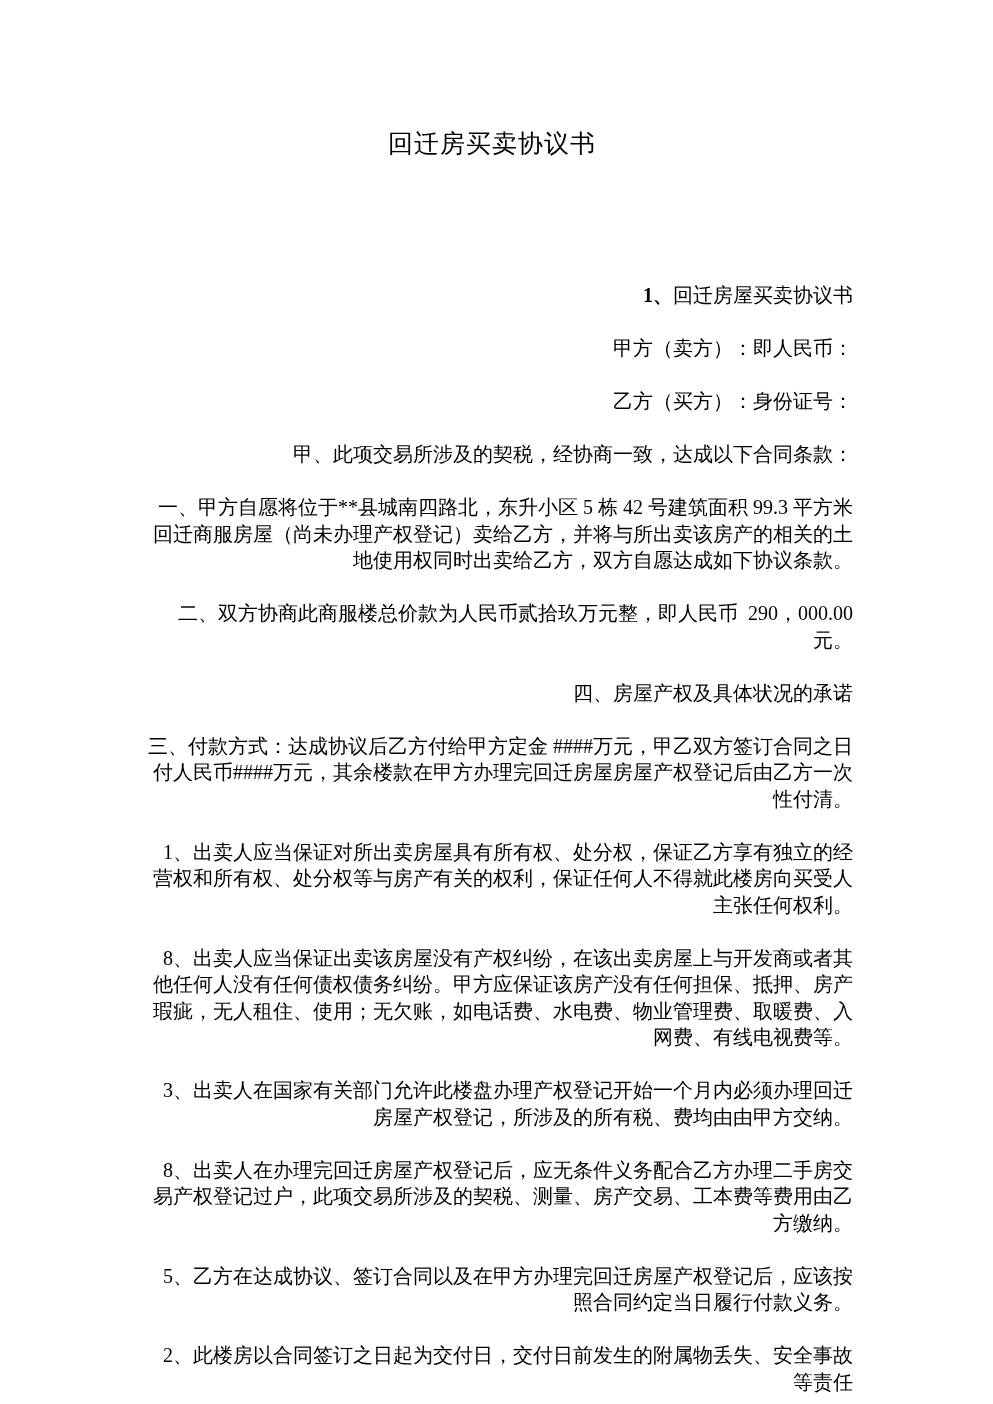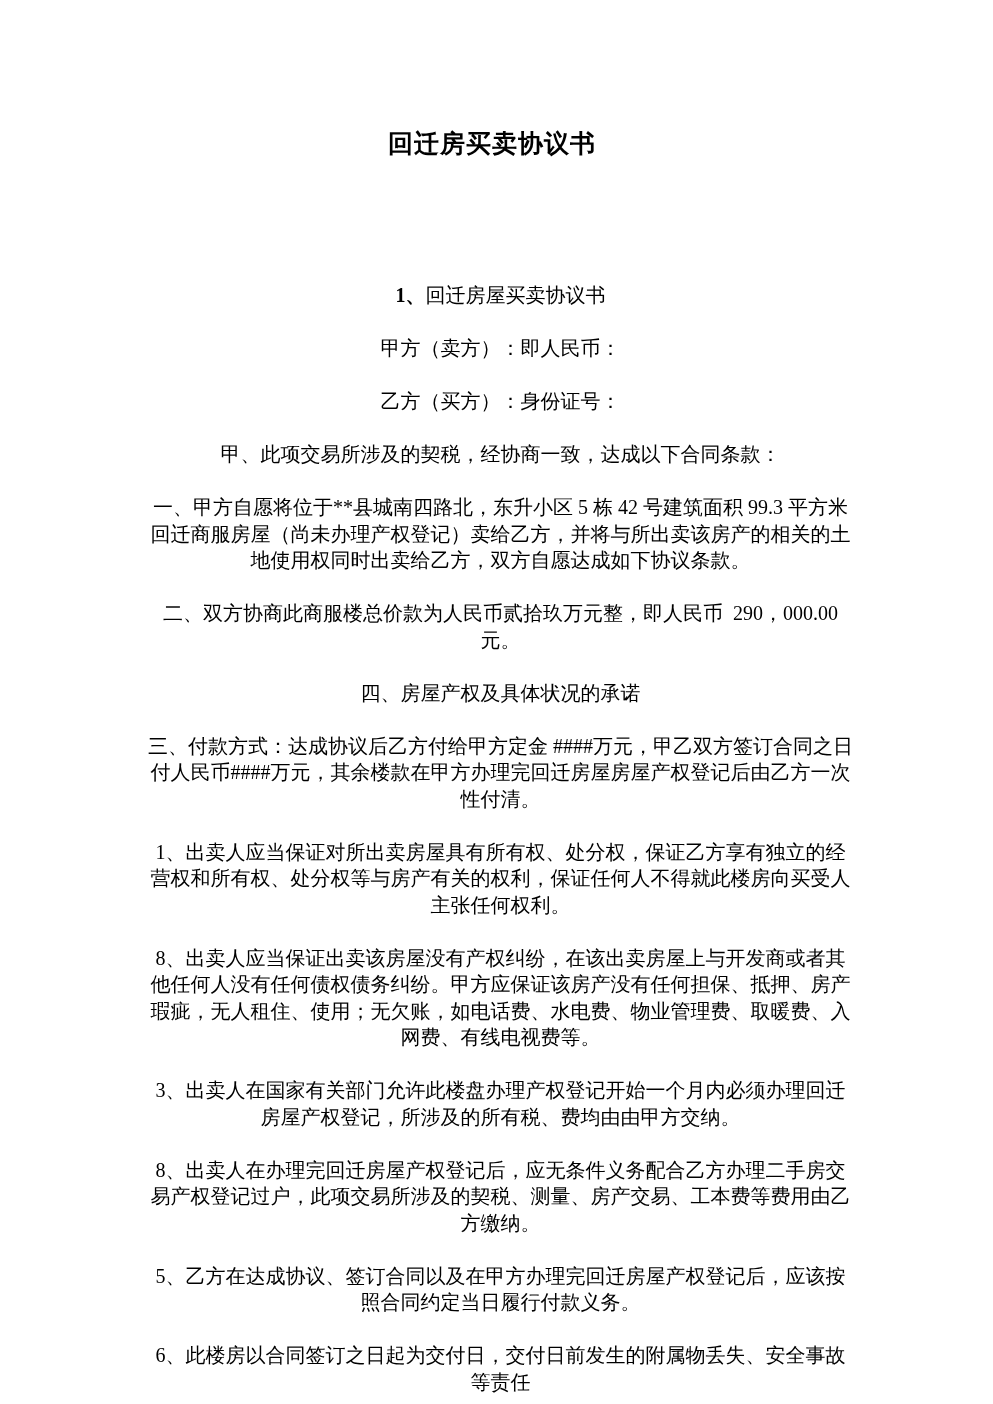--- a/index.html
+++ b/index.html
@@ -13,33 +13,33 @@
     height: 1404px;
     background: #ffffff;
     color: #000000;
     font-family: "Liberation Serif", "DejaVu Serif", serif;
     overflow: hidden;
   }
   .doc-title {
     margin: 128px 9px 122px 0;
     font-size: 25px;
     line-height: 32px;
-    font-weight: bold;
+    font-weight: normal;
     text-align: center;
     letter-spacing: 1px;
   }
   .content {
     width: 705px;
     margin-left: 148px;
   }
   .para {
     margin: 0 0 26.5px 0;
     font-size: 20px;
     line-height: 26.5px;
-    text-align: center;
+    text-align: right;
     white-space: pre-wrap;
     word-break: break-all;
   }
   .num-bold {
     font-weight: bold;
   }
 </style>
 </head>
 <body>
 
@@ -54,15 +54,15 @@
     <p class="para">甲、此项交易所涉及的契税，经协商一致，达成以下合同条款：</p>
     <p class="para">一、甲方自愿将位于**县城南四路北，东升小区 5 栋 42 号建筑面积 99.3 平方米回迁商服房屋（尚未办理产权登记）卖给乙方，并将与所出卖该房产的相关的土地使用权同时出卖给乙方，双方自愿达成如下协议条款。</p>
     <p class="para">二、双方协商此商服楼总价款为人民币贰拾玖万元整，即人民币  290，000.00 元。</p>
     <p class="para">四、房屋产权及具体状况的承诺</p>
     <p class="para">三、付款方式：达成协议后乙方付给甲方定金 ####万元，甲乙双方签订合同之日付人民币####万元，其余楼款在甲方办理完回迁房屋房屋产权登记后由乙方一次性付清。</p>
     <p class="para">1、出卖人应当保证对所出卖房屋具有所有权、处分权，保证乙方享有独立的经营权和所有权、处分权等与房产有关的权利，保证任何人不得就此楼房向买受人主张任何权利。</p>
     <p class="para">8、出卖人应当保证出卖该房屋没有产权纠纷，在该出卖房屋上与开发商或者其他任何人没有任何债权债务纠纷。甲方应保证该房产没有任何担保、抵押、房产瑕疵，无人租住、使用；无欠账，如电话费、水电费、物业管理费、取暖费、入网费、有线电视费等。</p>
     <p class="para">3、出卖人在国家有关部门允许此楼盘办理产权登记开始一个月内必须办理回迁房屋产权登记，所涉及的所有税、费均由由甲方交纳。</p>
     <p class="para">8、出卖人在办理完回迁房屋产权登记后，应无条件义务配合乙方办理二手房交易产权登记过户，此项交易所涉及的契税、测量、房产交易、工本费等费用由乙方缴纳。</p>
     <p class="para">5、乙方在达成协议、签订合同以及在甲方办理完回迁房屋产权登记后，应该按照合同约定当日履行付款义务。</p>
-    <p class="para">6、此楼房以合同签订之日起为交付日，交付日前发生的附属物丢失、安全事故等责任</p>
+    <p class="para">2、此楼房以合同签订之日起为交付日，交付日前发生的附属物丢失、安全事故等责任</p>
   </div>
 </div>
 
 </body></html>

